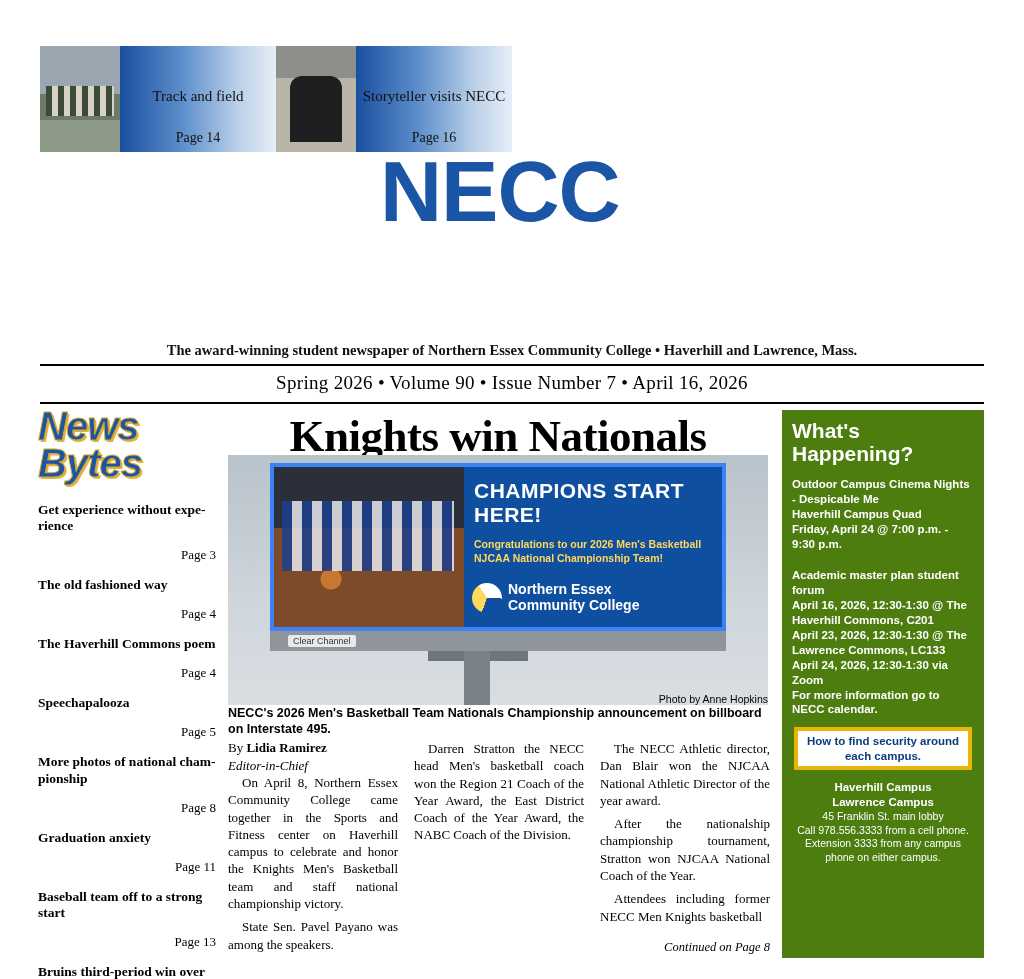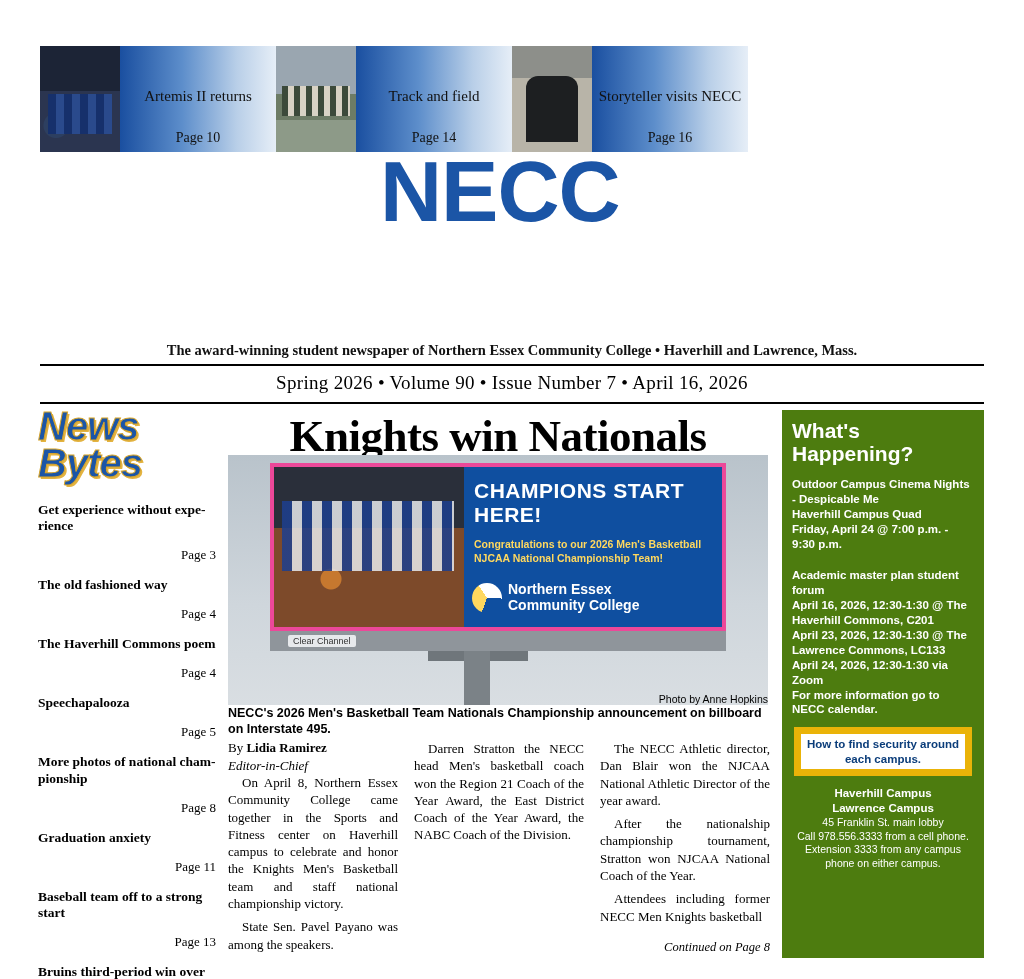--- a/index.html
+++ b/index.html
@@ -85,21 +85,21 @@
   
   .headline{
     position:absolute;left:228px;top:410px;width:540px;
     font-family:"Liberation Serif",serif;font-weight:bold;font-size:45px;
     text-align:center;letter-spacing:-.5px;
   }
   .billboard-wrap{position:absolute;left:228px;top:455px;width:540px;height:250px;}
   .sky{position:absolute;inset:0;background:linear-gradient(#b9c3cb,#cfd6dc 60%,#d9dee2);}
   .board{
     position:absolute;left:42px;top:8px;width:456px;height:168px;
-    background:#0f4fa0;border:4px solid #ec4899;box-sizing:border-box;
+    background:#0f4fa0;border:4px solid #3b82f6;box-sizing:border-box;
     display:flex;overflow:hidden;
   }
   .board-photo{
     width:190px;height:100%;
     background:
       radial-gradient(circle at 30% 70%, #c6782f 0 10px, transparent 11px),
       linear-gradient(#2a2f3a 0 38%, #7d4a2a 38% 100%);
     position:relative;
   }
   .board-photo:after{
@@ -154,43 +154,36 @@
   .rail h2{
     margin:0;font-family:"Liberation Sans",sans-serif;font-weight:bold;
     font-size:21px;line-height:1.08;color:#fff;
   }
   .rail .ev{
     margin-top:12px;font-family:"Liberation Sans",sans-serif;font-weight:bold;
     font-size:11.5px;line-height:1.3;
   }
   .rail .ev2{margin-top:16px;}
   .secbox{
-    margin:10px 2px 0 2px;background:#fff;color:#0b3d7a;border:7px solid #eab308;
+    margin:10px 2px 0 2px;background:#fff;color:#0b3d7a;border:4px solid #eab308;
     text-align:center;font-family:"Liberation Sans",sans-serif;font-weight:bold;
     font-size:11.5px;line-height:1.25;padding:3px 2px;
   }
   .campus{
     margin-top:10px;text-align:center;font-family:"Liberation Sans",sans-serif;
     font-size:10.5px;line-height:1.3;
   }
   .campus .nm{font-weight:bold;font-size:11.5px;}
 </style>
 </head>
 <body>
 
 <div class="page">
 
   <div class="teasers">
-    <div class="teaser">
-      <div class="thumb ph1"></div>
-      <div class="tbody">
-        <div class="ttitle">Artemis II returns</div>
-        <div class="tpage">Page 10</div>
-      </div>
-    </div>
     <div class="teaser">
       <div class="thumb ph2"></div>
       <div class="tbody">
         <div class="ttitle">Track and field</div>
         <div class="tpage">Page 14</div>
       </div>
     </div>
     <div class="teaser">
       <div class="thumb ph3"></div>
       <div class="tbody">

